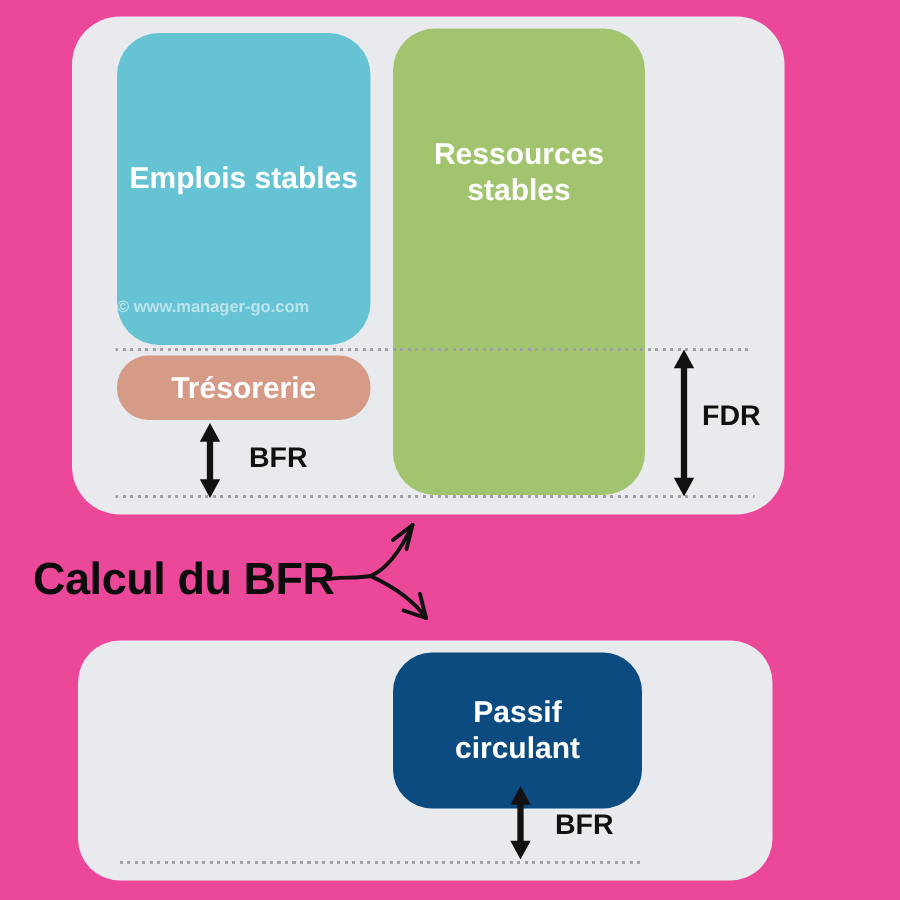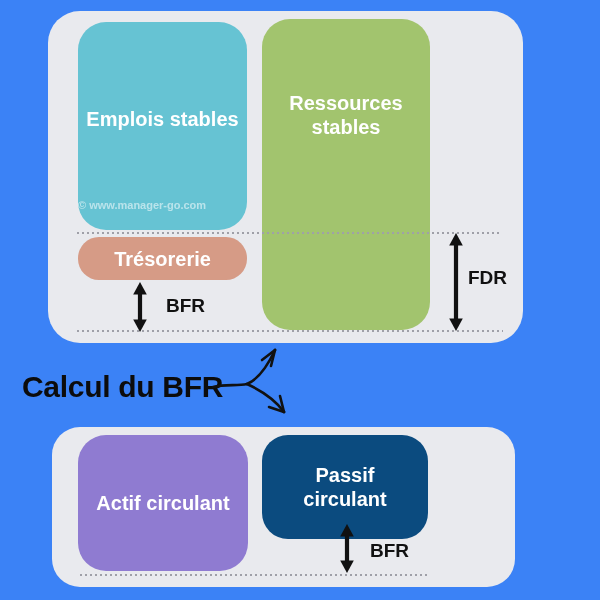--- a/index.html
+++ b/index.html
@@ -1,18 +1,18 @@
 <!DOCTYPE html>
 <html><head>
 <meta charset="utf-8">
 <style>
   * { margin:0; padding:0; box-sizing:border-box; }
   html,body { background:#ffffff; }
   body { font-family:"Liberation Sans", sans-serif; }
-  .stage { position:relative; width:600px; height:600px; background:#3b82f6; overflow:hidden;text-decoration:underline; }
+  .stage { position:relative; width:600px; height:600px; background:#ec4899; overflow:hidden;text-decoration:underline; }
 
   .panel { position:absolute; background:#e9eaee; }
   .panel-top    { left:48px;  top:11px;  width:475px; height:332px; border-radius:32px; }
   .panel-bottom { left:52px;  top:427px; width:463px; height:160px; border-radius:28px; }
 
   .box { position:absolute; color:#ffffff; font-weight:700; font-size:20px; line-height:1.2;
          display:flex; align-items:center; justify-content:center; text-align:center; z-index:1; }
   .box-emplois    { left:78px;  top:22px;  width:169px; height:208px; background:#66c3d3; border-radius:28px; padding-bottom:14px; }
   .box-ressources { left:262px; top:19px;  width:168px; height:311px; background:#a2c46e; border-radius:28px;
                     align-items:flex-start; padding-top:72px; }
@@ -99,23 +99,20 @@
       <path d="M 70,11 L 57,21" stroke="#111" stroke-width="2.6" stroke-linecap="round"></path>
       <path d="M 70,11 L 66,27" stroke="#111" stroke-width="2.6" stroke-linecap="round"></path>
       <path d="M 42,45 C 55,51 69,59 79,73" stroke="#111" stroke-width="2.6" stroke-linecap="round"></path>
       <path d="M 79,73 L 64,68" stroke="#111" stroke-width="2.6" stroke-linecap="round"></path>
       <path d="M 79,73 L 75,57" stroke="#111" stroke-width="2.6" stroke-linecap="round"></path>
     </svg>
   </div>
 
   <div class="panel panel-bottom"></div>
 
-  <div class="box box-actif">
-    <span class="label">Actif circulant</span>
-  </div>
 
   <div class="box box-passif">
     <span class="label">Passif circulant</span>
   </div>
 
   <div class="v-arrow arrow-bfr-bottom">
     <svg width="18" height="49" viewBox="0 0 18 49">
       <polygon points="9,0 2.2,12.5 15.8,12.5" fill="#111"></polygon>
       <rect x="6.9" y="10" width="4.2" height="29" fill="#111"></rect>
       <polygon points="9,49 2.2,36.5 15.8,36.5" fill="#111"></polygon>

